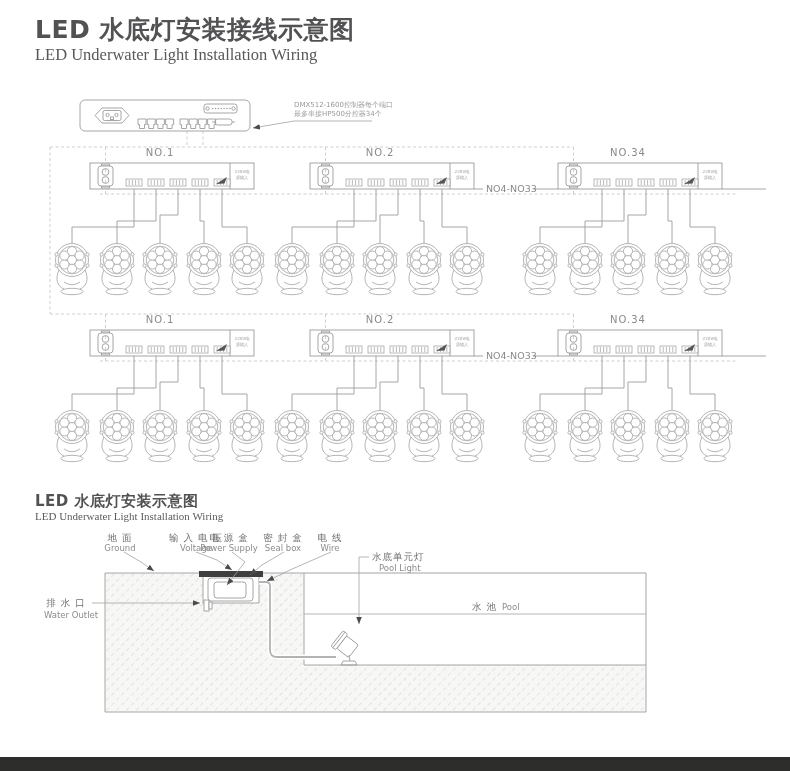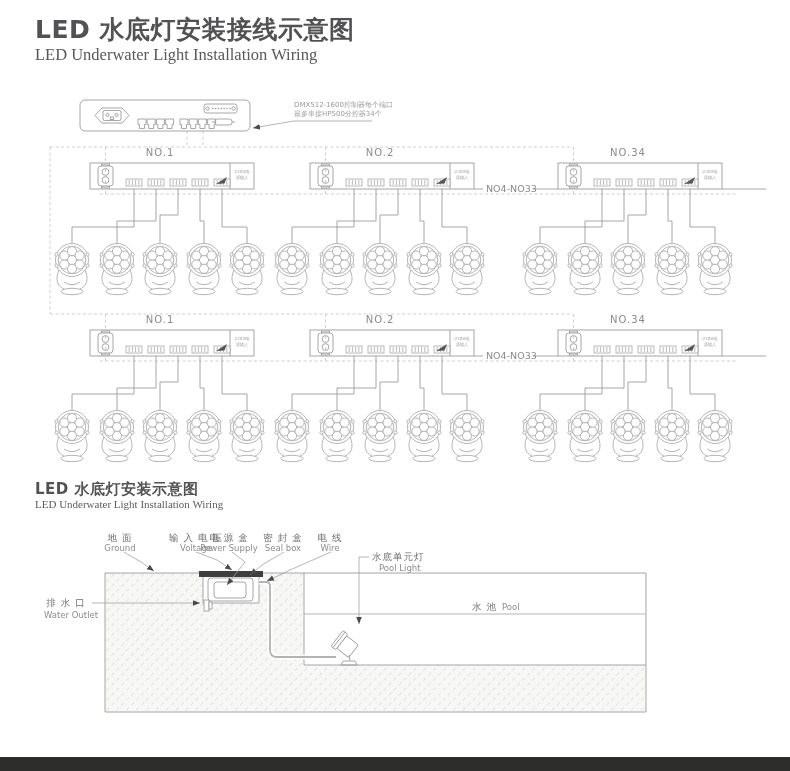--- a/index.html
+++ b/index.html
@@ -3,21 +3,21 @@
 <meta charset="utf-8">
 <style>
   html,body{margin:0;padding:0;background:#fff;}
   .page{position:relative;width:790px;height:771px;background:#fff;overflow:hidden;
         font-family:"DejaVu Sans","Liberation Sans",sans-serif;}
   .hdr{position:absolute;left:35px;}
   .hdr h1,.hdr h2{margin:0;color:#525254;font-family:"DejaVu Sans",sans-serif;font-weight:bold;letter-spacing:.5px;}
   .hdr1{top:16px;}
   .hdr1 h1{font-size:25px;line-height:28px;}
   .hdr1 .sub{font-family:"Liberation Serif","DejaVu Serif",serif;font-size:16.5px;color:#58585a;margin-top:1px;}
-  .hdr2{top:481px;}
+  .hdr2{top:493px;}
   .hdr2 h2{font-size:15px;line-height:17px;}
   .hdr2 .sub{font-family:"Liberation Serif","DejaVu Serif",serif;font-size:11px;color:#5c5c5e;margin-top:0px;}
   svg.canvas{position:absolute;left:0;top:0;}
   .ln{stroke:#9c9c9c;stroke-width:.9;fill:none;}
   .lt{stroke:#adadad;stroke-width:.9;fill:none;}
   .dash{stroke:#c3c3c3;stroke-width:.8;fill:none;stroke-dasharray:3 2.5;}
   .ldr{stroke:#a2a2a2;stroke-width:.8;fill:none;marker-end:url(#arr);}
   .t-note{font-size:7px;fill:#999;}
   .t-no{font-size:10px;fill:#8a8a8a;letter-spacing:1px;text-anchor:middle;}
   .t-range{font-size:9.5px;fill:#8a8a8a;}

